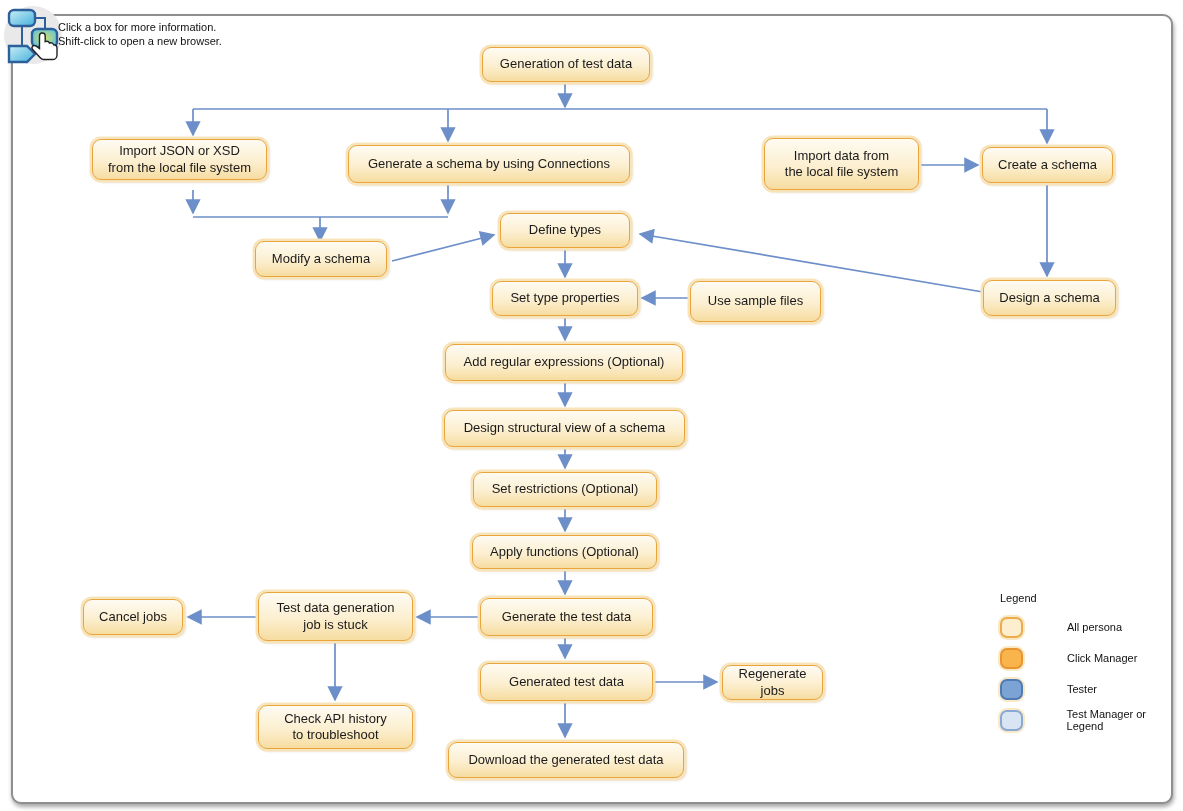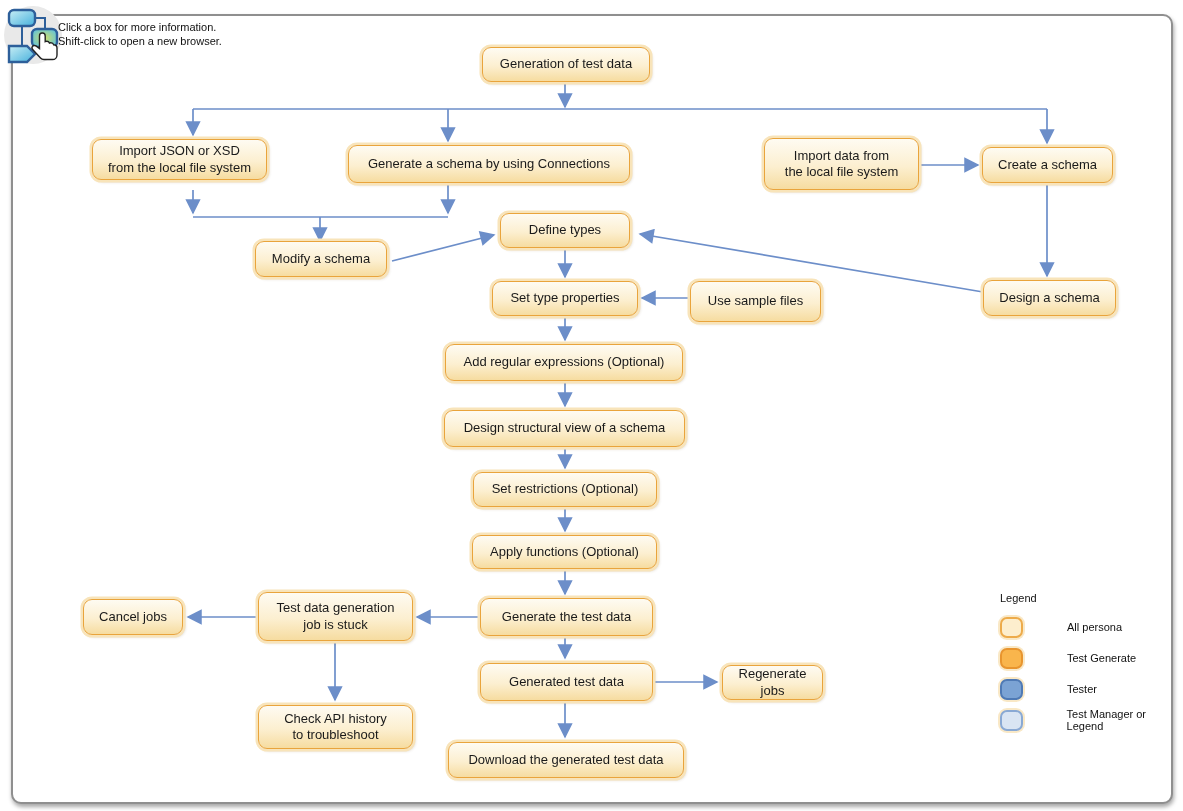--- a/index.html
+++ b/index.html
@@ -135,21 +135,21 @@
   <div class="node" style="left:448px;top:742px;width:236px;height:36px">Download the generated test data</div>
 
   <div class="legend">
     <div class="legend-title">Legend</div>
     <div class="legend-row">
       <span class="legend-swatch" style="background: rgb(253, 238, 205); border-color: rgb(237, 171, 75);"></span>
       <span>All persona</span>
     </div>
     <div class="legend-row">
       <span class="legend-swatch" style="background: rgb(249, 181, 76); border-color: rgb(232, 149, 47);"></span>
-      <span>Test Generate</span>
+      <span>Click Manager</span>
     </div>
     <div class="legend-row">
       <span class="legend-swatch" style="background: rgb(123, 163, 212); border-color: rgb(79, 122, 181);"></span>
       <span>Tester</span>
     </div>
     <div class="legend-row">
       <span class="legend-swatch" style="background: rgb(217, 229, 243); border-color: rgb(137, 169, 212);"></span>
       <span>Test Manager or Legend</span>
     </div>
   </div>

